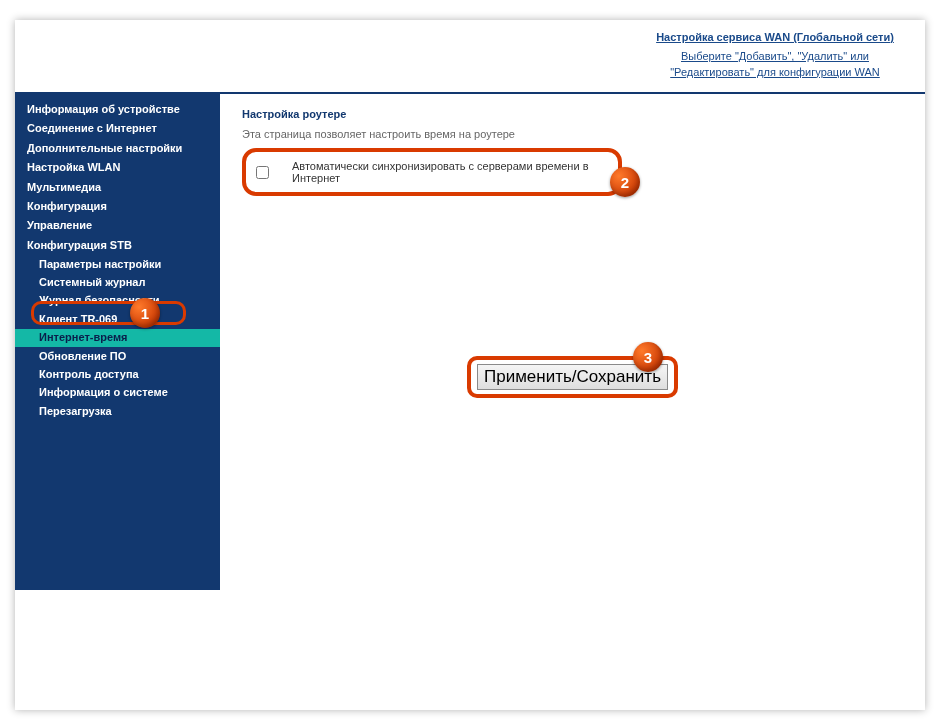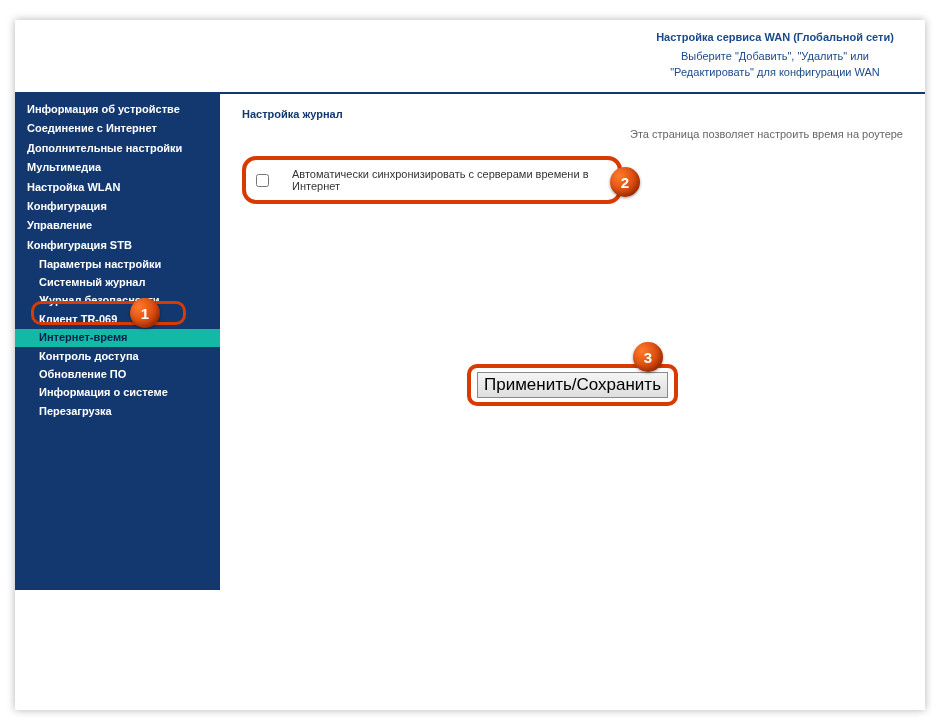--- a/index.html
+++ b/index.html
@@ -27,20 +27,21 @@
   }
   .header-right {
     position: absolute;
     right: 20px;
     top: 10px;
     width: 260px;
     text-align: center;
     color: #1a4a8a;
     font-size: 11px;
     line-height: 1.4;
+    text-decoration: underline;
   }
   .header-right .title { font-weight: bold; }
   .header-right .desc { font-weight: normal; margin-top: 4px; }
   .hr-top { height: 2px; background: #12386f; }
   .content-row { display: flex; height: 496px; }
   .sidebar {
     width: 205px;
     background: #12386f;
     color: #ffffff;
     padding-top: 6px;
@@ -70,22 +71,21 @@
   }
   .main h3 {
     color: #12386f;
     font-size: 11px;
     font-weight: bold;
     margin-bottom: 8px;
   }
   .main .subtext {
     color: #666;
     font-size: 11px;
-    margin-bottom: 16px;
-    text-align: right;
+    margin-bottom: 8px;
   }
   .sync-box {
     border: 4px solid #d93a00;
     border-radius: 14px;
     padding: 8px 10px;
     width: 380px;
     display: flex;
     align-items: center;
     font-size: 11px;
     color: #333;
@@ -137,38 +137,38 @@
       <div class="desc">Выберите "Добавить", "Удалить" или "Редактировать" для конфигурации WAN</div>
     </div>
   </div>
   <div class="hr-top"></div>
 
   <div class="content-row">
     <div class="sidebar">
       <div class="item">Информация об устройстве</div>
       <div class="item">Соединение с Интернет</div>
       <div class="item">Дополнительные настройки</div>
+      <div class="item">Настройка WLAN</div>
       <div class="item">Мультимедиа</div>
-      <div class="item">Настройка WLAN</div>
       <div class="item">Конфигурация</div>
       <div class="item">Управление</div>
       <div class="item">Конфигурация STB</div>
       <div class="subitem">Параметры настройки</div>
       <div class="subitem">Системный журнал</div>
       <div class="subitem">Журнал безопасности</div>
       <div class="subitem">Клиент TR-069</div>
       <div class="subitem active">Интернет-время</div>
+      <div class="subitem">Обновление ПО</div>
       <div class="subitem">Контроль доступа</div>
-      <div class="subitem">Обновление ПО</div>
       <div class="subitem">Информация о системе</div>
       <div class="subitem">Перезагрузка</div>
     </div>
 
     <div class="main">
-      <h3>Настройка журнал</h3>
+      <h3>Настройка роутере</h3>
       <div class="subtext">Эта страница позволяет настроить время на роутере</div>
       <div class="sync-box">
         <input type="checkbox" style="">
         <span>Автоматически синхронизировать с серверами времени в Интернет</span>
       </div>
       <div class="apply-wrap">
         <span class="apply-ring">
           <button class="apply-btn">Применить/Сохранить</button>
         </span>
       </div>

